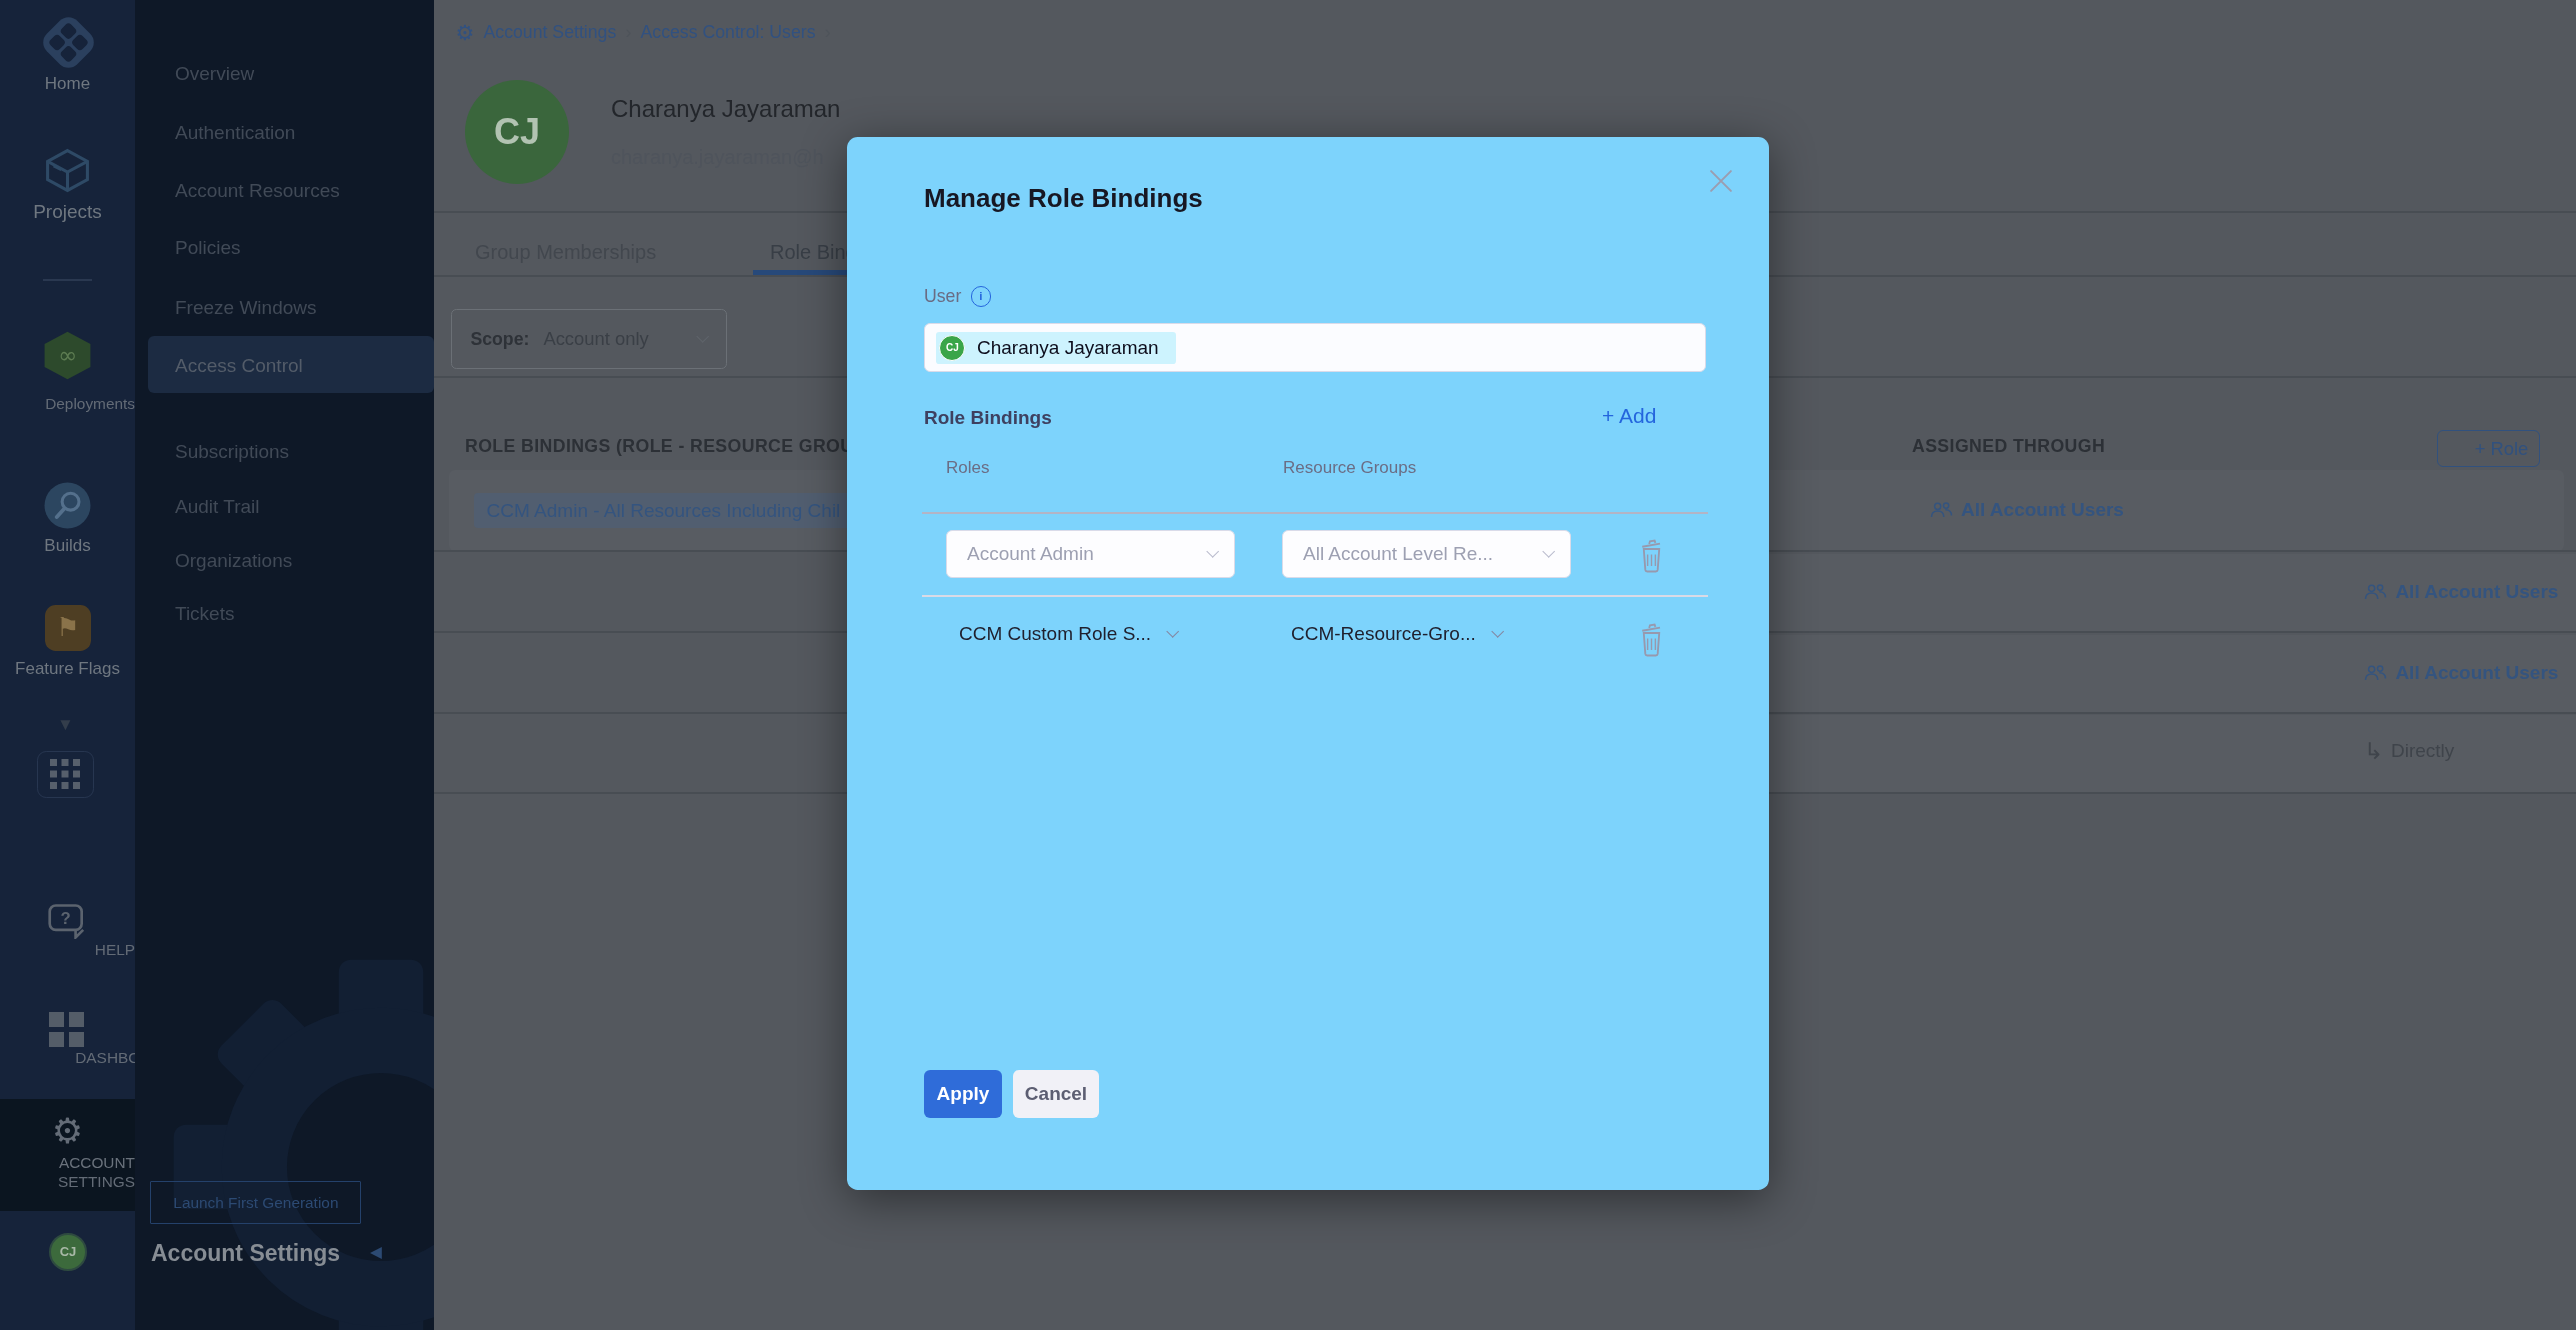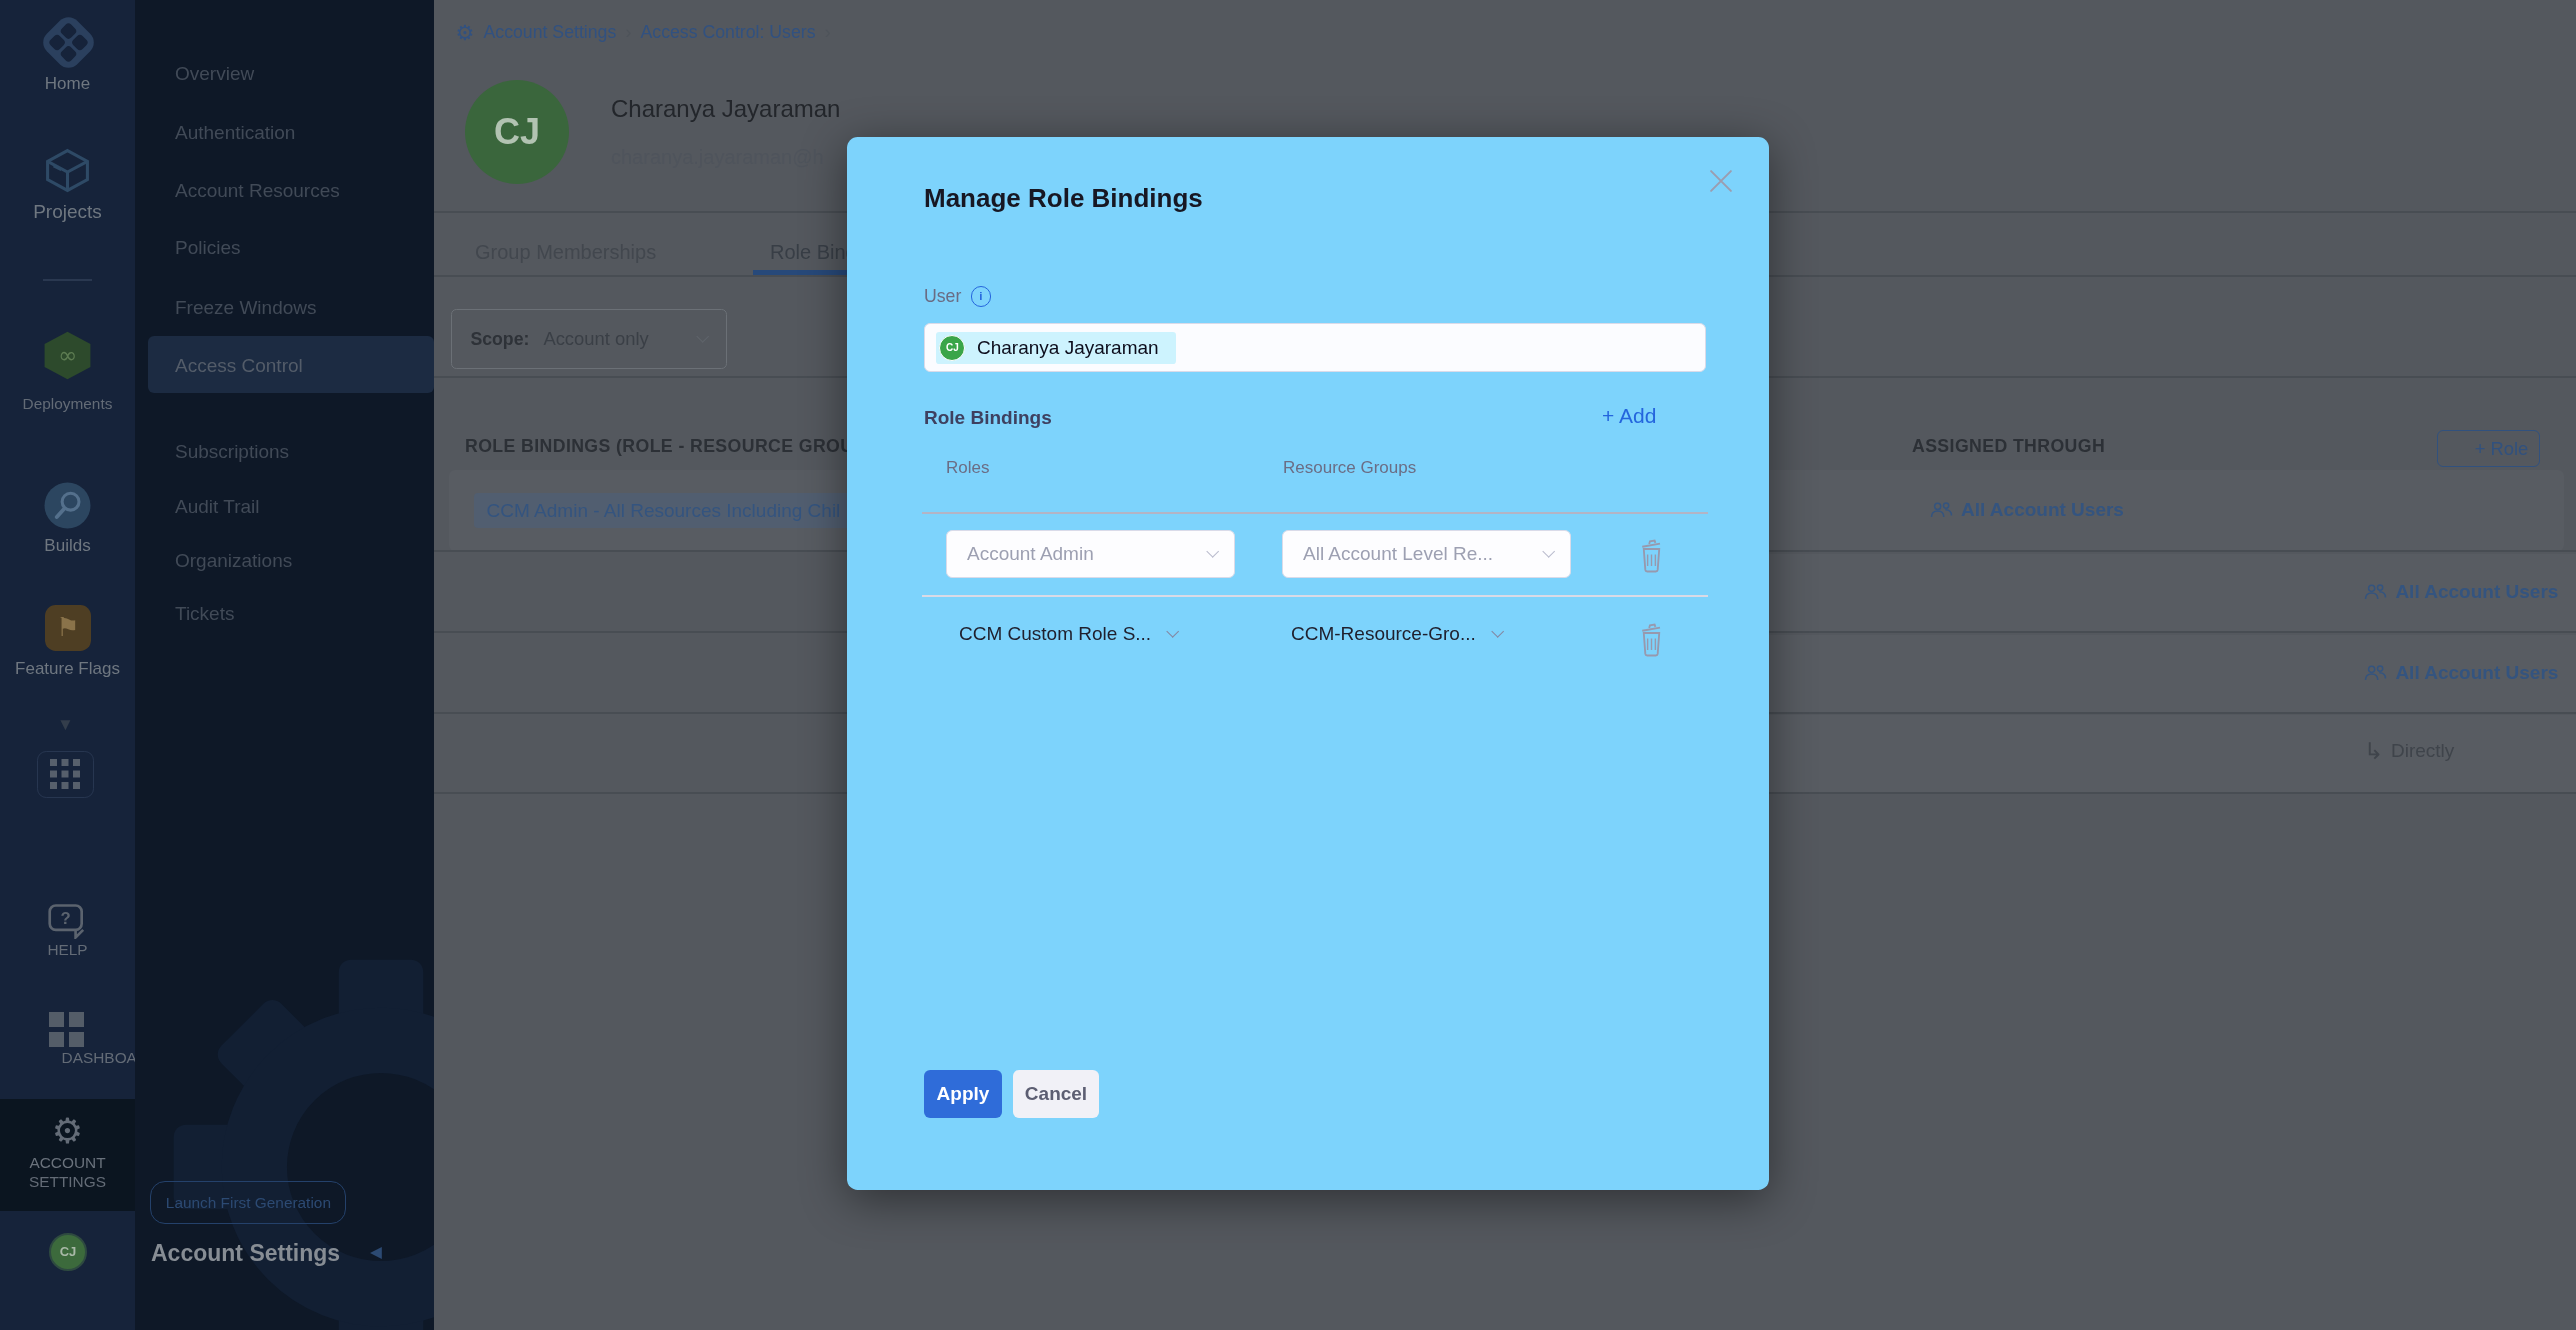--- a/index.html
+++ b/index.html
@@ -1,21 +1,21 @@
 <!DOCTYPE html>
 <html style="font-size:12.3px"><head>
 <meta charset="utf-8">
 <style>
   html,body{margin:0;padding:0;background:#53575d;font-family:"Liberation Sans",sans-serif;}
   #app{position:relative;width:2576px;height:1331px;overflow:hidden;background:#54585e;}
   .abs{position:absolute;}
   
   #rail{position:absolute;left:0;top:0;width:135px;height:1331px;background:#16233a;}
   .rail-label{position:absolute;width:135px;text-align:center;color:#6f7780;font-size:17px;}
-  .rail-label.small{font-size:15.4px;color:#636b76;}
+  .rail-label.small{font-size:15.4px;color:#636b76;text-align:right;}
   .rail-active{position:absolute;left:0;width:135px;background:#0b1520;}
   .gear-glyph::after{content:"\2699";}
   .flag-glyph::after{content:"\2691";}
   .tri-down::after{content:"\25BC";}
   .tri-left::after{content:"\25C0";}
   .dots9{width:7px;height:7px;background:#57606c;box-shadow:11.5px 0 #57606c,23px 0 #57606c,0 11.5px #57606c,11.5px 11.5px #57606c,23px 11.5px #57606c,0 23px #57606c,11.5px 23px #57606c,23px 23px #57606c;}
   .sq4{width:15.4px;height:15.4px;background:#545d68;box-shadow:20px 0 #545d68,0 20px #545d68,20px 20px #545d68;}
   
   #nav{position:absolute;left:135px;top:0;width:299px;height:1331px;background:#0e1827;overflow:hidden;}
   .nav-item{position:absolute;left:40px;color:#414a57;font-size:19px;white-space:nowrap;}
@@ -134,21 +134,21 @@
     <div class="nav-item" style="top:122px;">Authentication</div>
     <div class="nav-item" style="top:180px;">Account Resources</div>
     <div class="nav-item" style="top:237px;">Policies</div>
     <div class="nav-item" style="top:297px;">Freeze Windows</div>
     <div class="nav-item active" style="top:355px;">Access Control</div>
     <div class="nav-item" style="top:441px;">Subscriptions</div>
     <div class="nav-item" style="top:496px;">Audit Trail</div>
     <div class="nav-item" style="top:550px;">Organizations</div>
     <div class="nav-item" style="top:603px;">Tickets</div>
 
-    <div class="abs" style="left:15.4px;top:1181px;width:196px;height:43px;border:1.5px solid #24416b;border-radius:15px;color:#2c4a73;font-size:15.4px;display:flex;align-items:center;justify-content:center;box-sizing:border-box;">Launch First Generation</div>
+    <div class="abs" style="left:15.4px;top:1181px;width:211px;height:43px;border:1.5px solid #24416b;border-radius:1px;color:#2c4a73;font-size:15.4px;display:flex;align-items:center;justify-content:center;box-sizing:border-box;">Launch First Generation</div>
 
     <div class="abs" style="left:16px;top:1240px;color:#878d94;font-size:23px;font-weight:700;white-space:nowrap;">Account Settings</div>
     <div class="abs tri-left" style="left:235px;top:1243px;color:#2c4a73;font-size:15.4px;"></div>
   </div>
 
   <div id="content">
 
     <div class="abs" style="left:21.5px;top:21.5px;display:flex;align-items:center;gap:9.2px;">
       <span class="gear-glyph" style="color:#315180;font-size:21px;line-height:21px;"></span>
       <span class="crumb">Account Settings</span>

